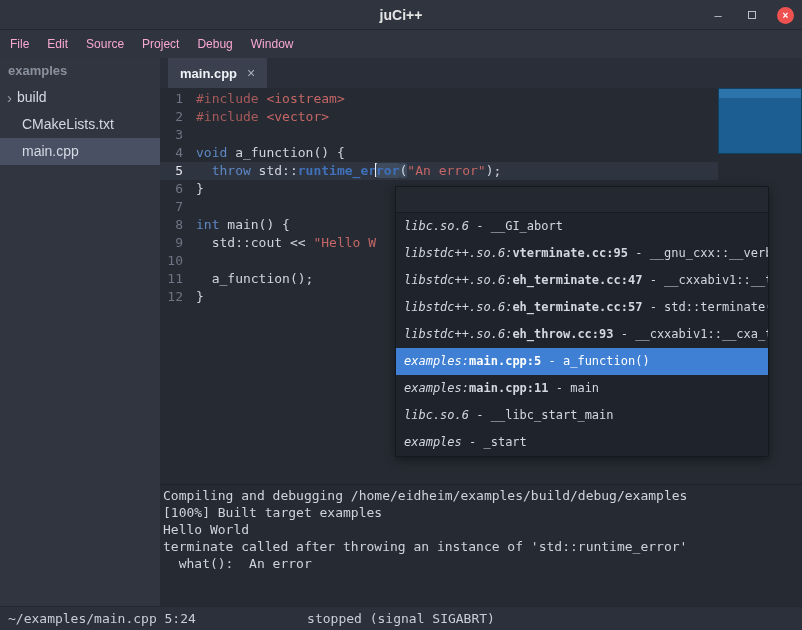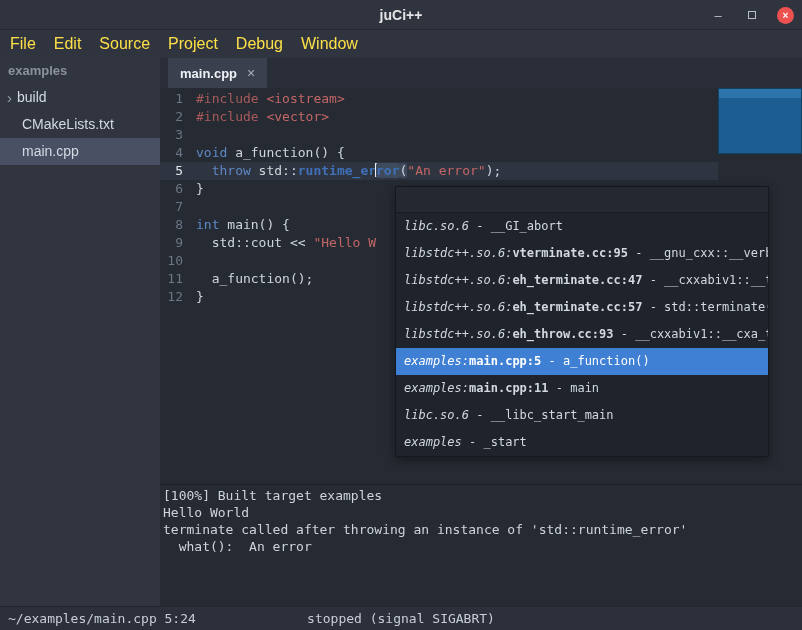--- a/index.html
+++ b/index.html
@@ -18,21 +18,21 @@
   .win-controls { position:absolute; right:8px; top:0; height:30px; display:flex; align-items:center; gap:16px; }
   .win-btn { width:18px; height:18px; display:flex; align-items:center; justify-content:center;
     color:#b9c0cb; font-size:13px; }
   .win-btn.close { background:var(--close-red,#ee5250); border-radius:50%; width:17px; height:17px;
     color:#fff; font-size:10px; font-weight:bold; }
   .restore-glyph { width:8px; height:8px; border:1.5px solid #b9c0cb; display:inline-block; }
 
   
   .menubar { position:absolute; left:0; top:30px; width:802px; height:28px;
     background:var(--titlebar-bg,#2f343f); display:flex; align-items:center; gap:18px; padding-left:10px; }
-  .menu-item { color:#fde047; font-size:16px; }
+  .menu-item { color:#f9a8d4; font-size:12px; }
 
   
   .sidebar { position:absolute; left:0; top:58px; width:160px; height:548px;
     background:var(--sidebar-bg,#31353f); }
   .side-header { height:26px; line-height:26px; padding-left:8px; color:#8a919e;
     font-size:13px; font-weight:bold; }
   .side-item { height:27px; line-height:27px; font-size:14px; color:#d3dae3; display:flex; align-items:center; }
   .side-item.selected { background:var(--sidebar-selected,#495064); }
   .side-item .chevron { color:#9aa1ad; margin-right:5px; font-size:15px; }
   .side-item.has-exp { padding-left:7px; }
@@ -185,20 +185,21 @@
       <div class="popup-row"><span class="mod">libstdc++.so.6:</span><span class="loc">eh_terminate.cc:57</span><span class="rest"> - std::terminate()</span></div>
       <div class="popup-row"><span class="mod">libstdc++.so.6:</span><span class="loc">eh_throw.cc:93</span><span class="rest"> - __cxxabiv1::__cxa_thro</span></div>
       <div class="popup-row selected"><span class="mod">examples:</span><span class="loc">main.cpp:5</span><span class="rest"> - a_function()</span></div>
       <div class="popup-row"><span class="mod">examples:</span><span class="loc">main.cpp:11</span><span class="rest"> - main</span></div>
       <div class="popup-row"><span class="mod">libc.so.6</span><span class="rest"> - __libc_start_main</span></div>
       <div class="popup-row"><span class="mod">examples</span><span class="rest"> - _start</span></div>
     </div>
 </div>
 
 <div class="terminal">
+    <div class="term-line">Compiling and debugging /home/eidheim/examples/build/debug/examples</div>
     <div class="term-line">[100%] Built target examples</div>
     <div class="term-line">Hello World</div>
     <div class="term-line">terminate called after throwing an instance of 'std::runtime_error'</div>
     <div class="term-line">  what():  An error</div>
   </div>
 
 <div class="statusbar">
   <span class="status-left">~/examples/main.cpp 5:24</span>
   <span class="status-center">stopped (signal SIGABRT)</span>
 </div>

